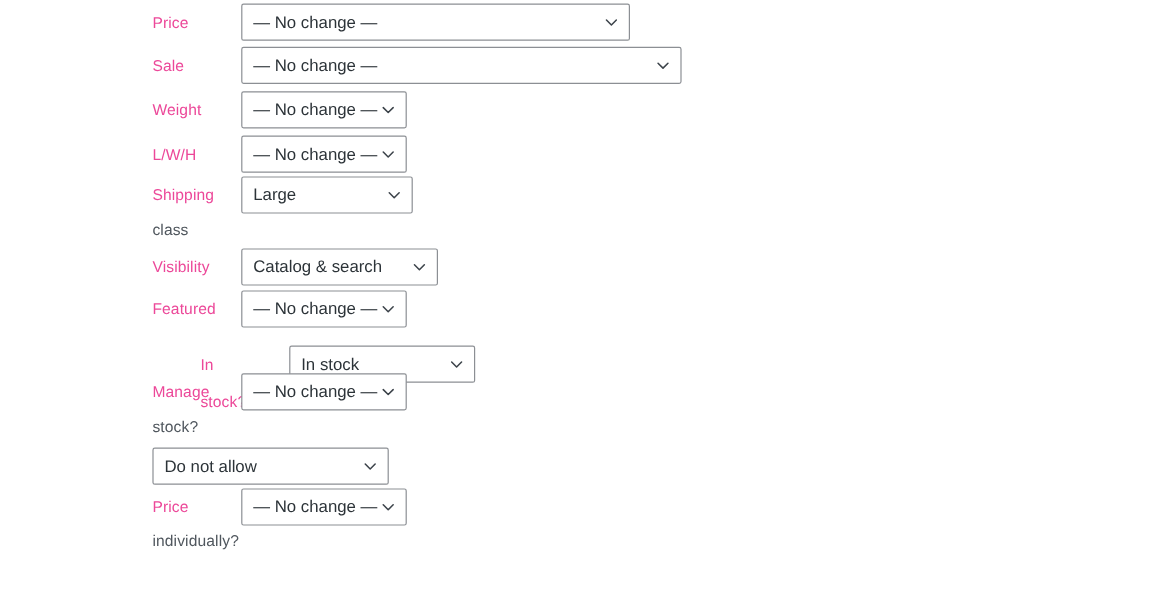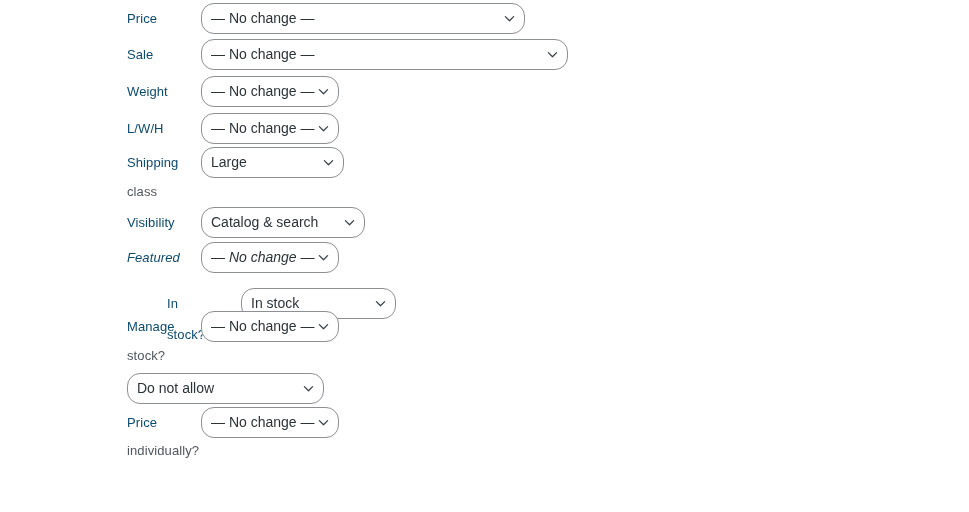--- a/index.html
+++ b/index.html
@@ -29,33 +29,33 @@
     left: 127px;
     display: flex;
     align-items: flex-start;
   }
 
   .field-label {
     width: 74px;
     flex: 0 0 74px;
     font-size: 13px;
     line-height: 31px;
-    color: #0c4a6e;
+    color: #ec4899;
     letter-spacing: 0.1px;
     white-space: normal;
     word-spacing: 40px;
   }
 
   .select-wrap {
     position: relative;
     display: inline-block;
     box-sizing: border-box;
     height: 31px;
     border: 1px solid #8c8f94;
-    border-radius: 13px;
+    border-radius: 2px;
     background: #ffffff;
     box-shadow: 0 0 0 transparent;
   }
 
   .select-value {
     position: absolute;
     left: 9px;
     top: 0;
     line-height: 29px;
     font-size: 14px;
@@ -74,21 +74,21 @@
   }
   .chev svg { display: block; }
 
   
   .r0  { top: 3px;   }
   .r1  { top: 39px;  }
   .r2  { top: 76px;  }
   .r3  { top: 113px; }
   .r4  { top: 147px; }
   .r5  { top: 207px; }
-  .r6  { top: 242px; font-style: italic; }
+  .r6  { top: 242px; }
   .r7  { top: 288px; margin-left: 40px; }
   .r8  { top: 311px; }
   .r9  { top: 373px; }
   .r10 { top: 407px; }
 
   
   .w-price      { width: 324px; }
   .w-sale       { width: 367px; }
   .w-small      { width: 138px; }
   .w-shipclass  { width: 143px; }

